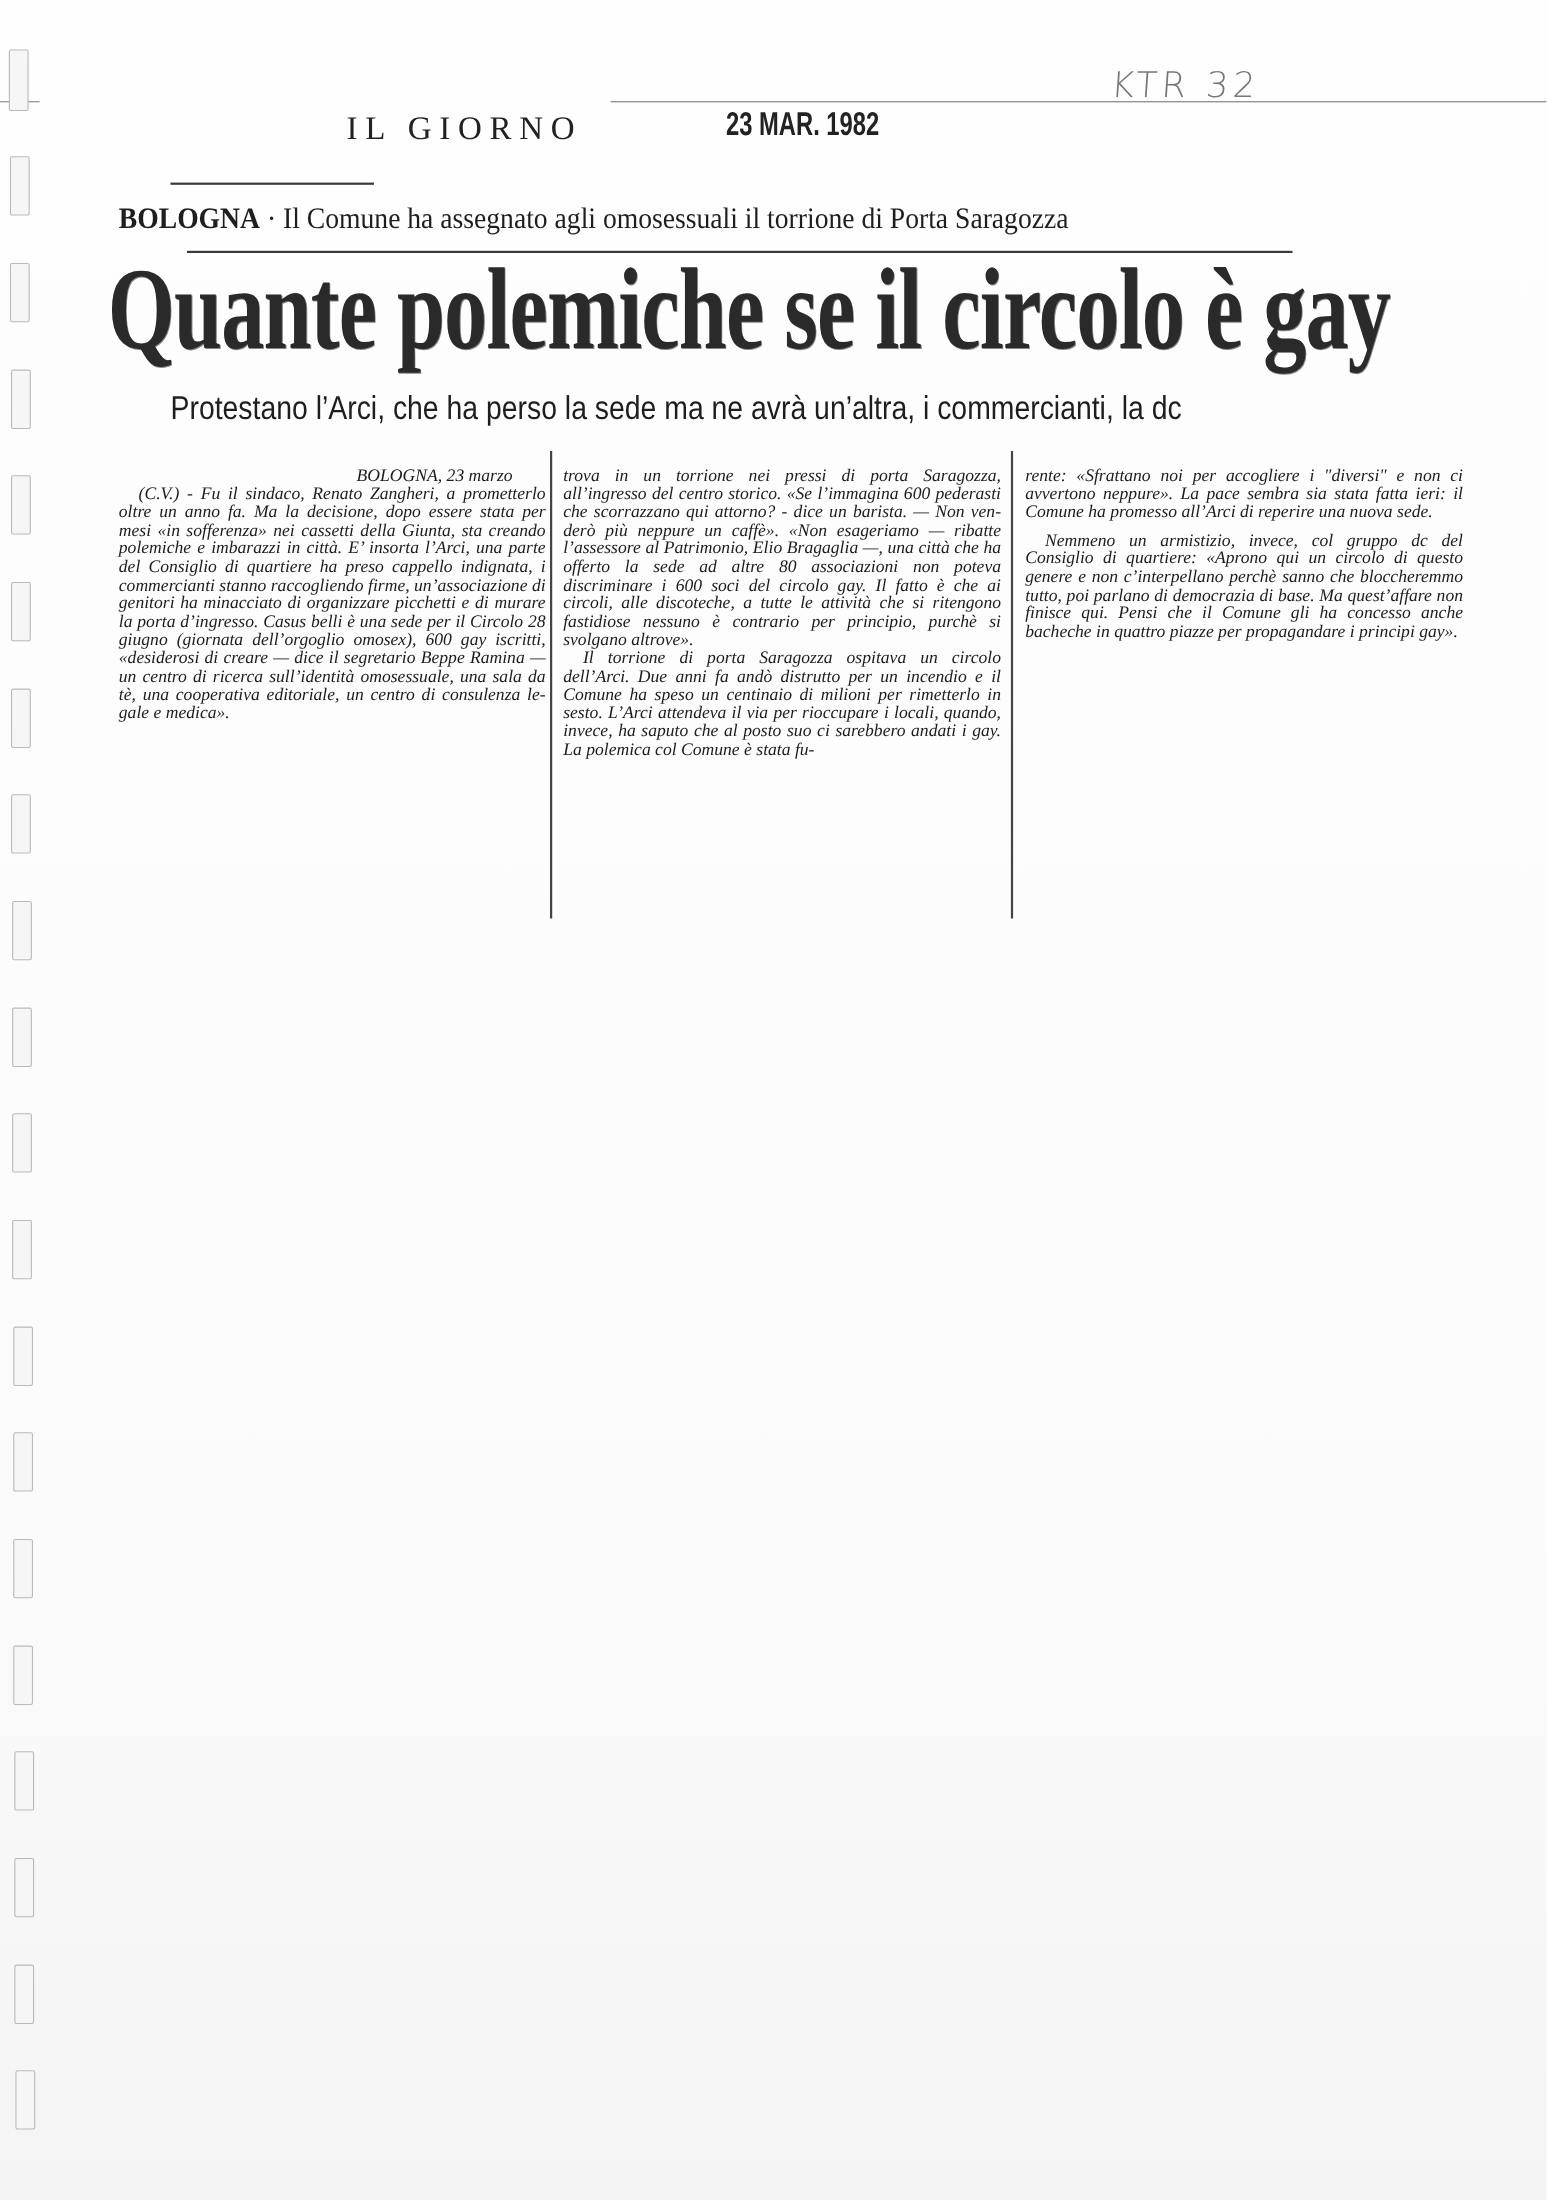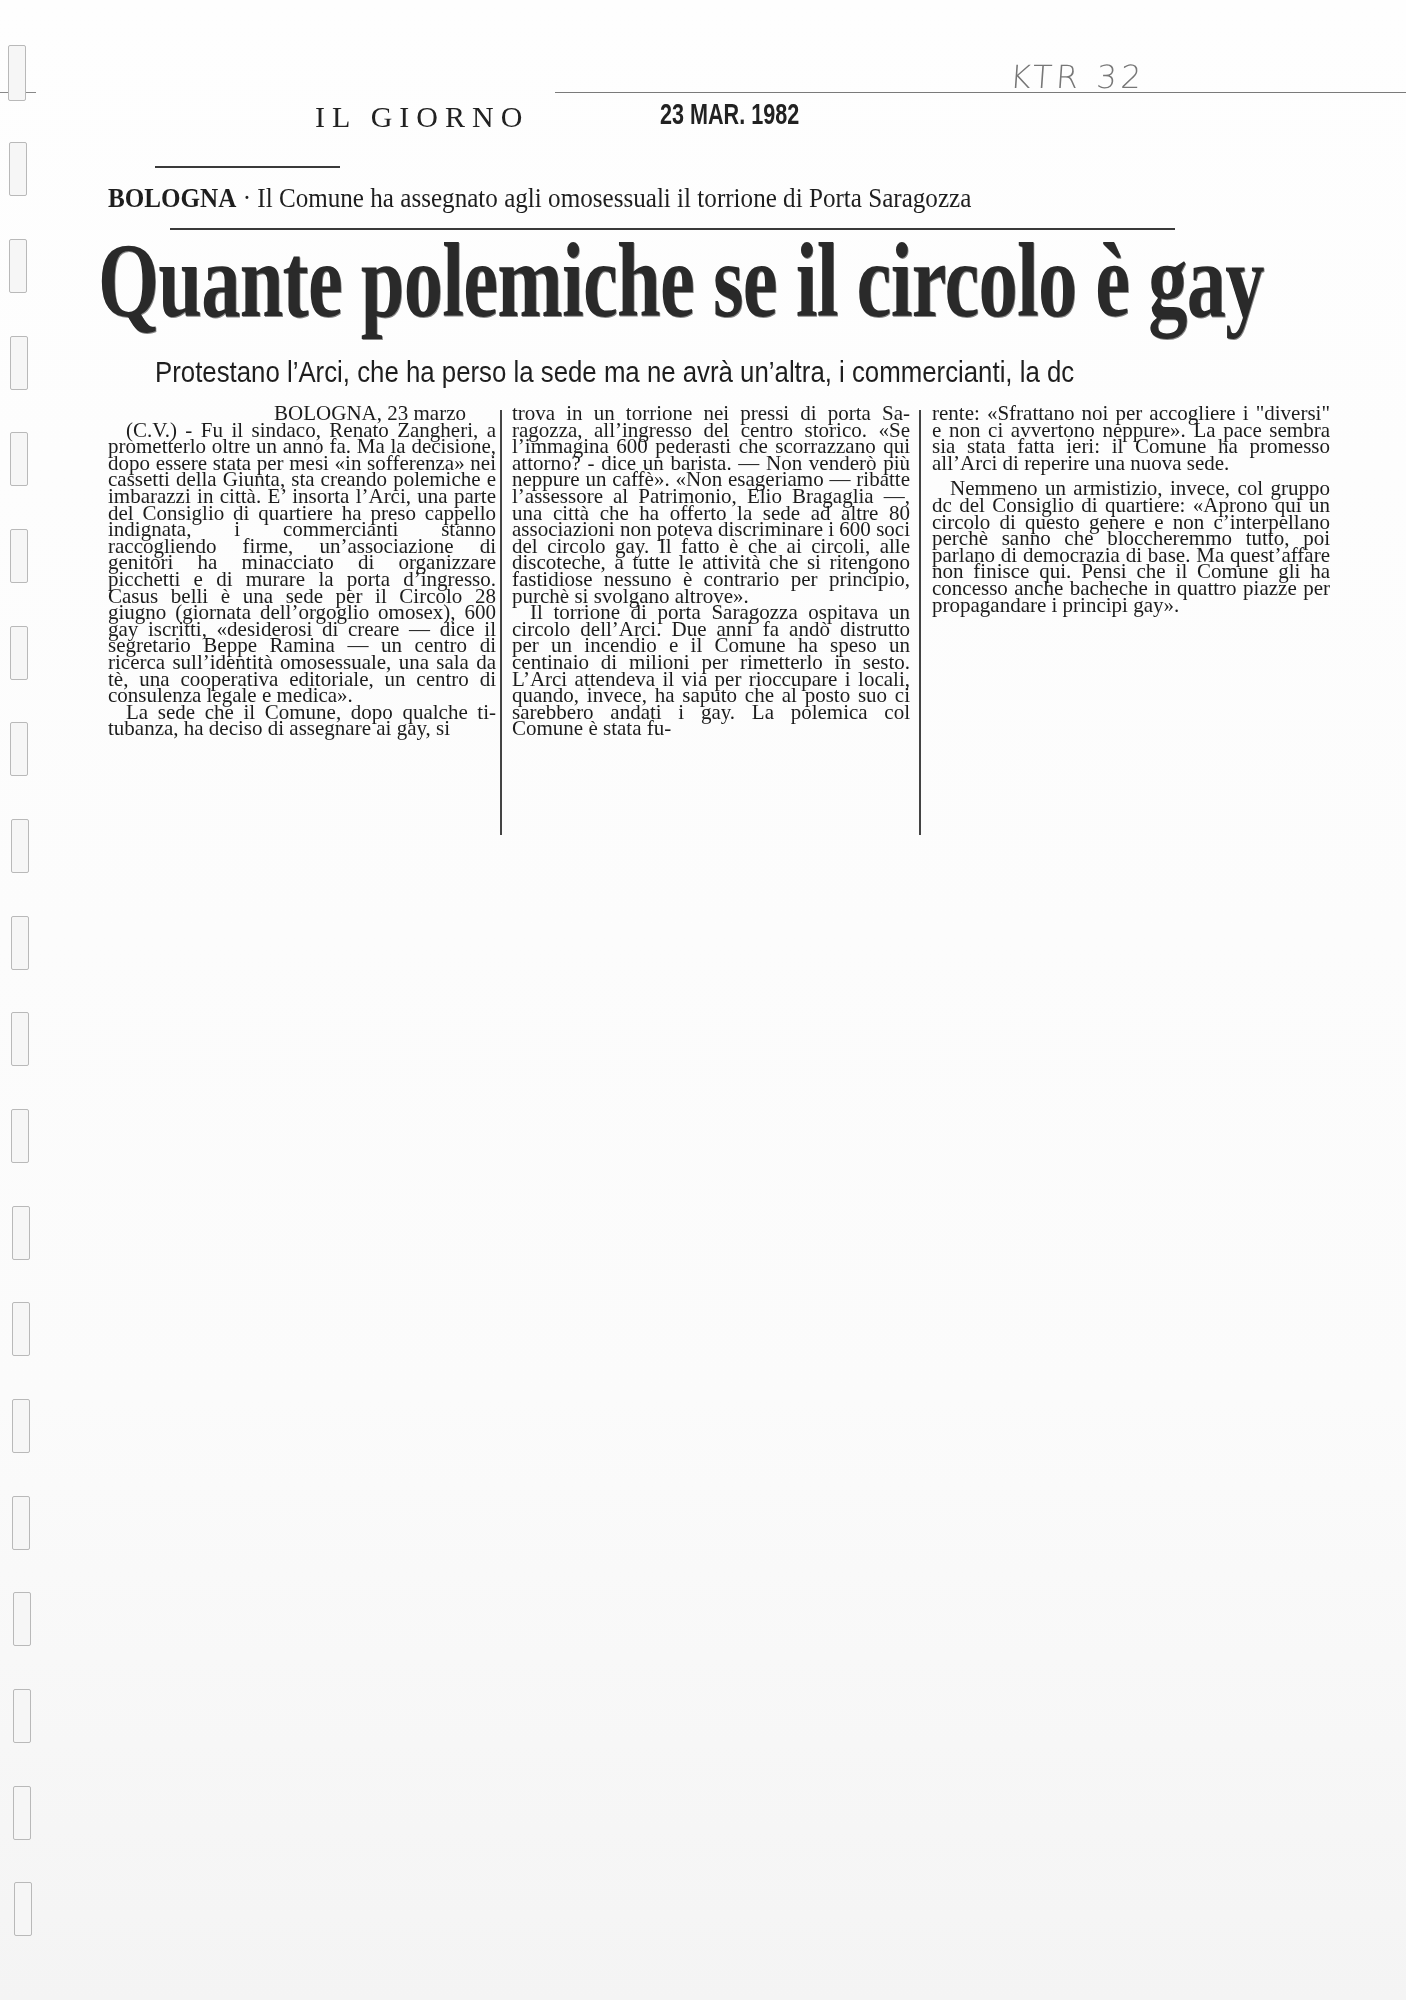--- a/index.html
+++ b/index.html
@@ -44,23 +44,23 @@
     line-height:1; color:#2a2a2a; white-space:nowrap;
     text-shadow: 1px 1px 0 #888;
     transform:scaleX(0.74); transform-origin:left center; letter-spacing:-1px;
   }
   .deck {
     position:absolute; left:155px; top:355px; width:1150px;
     font-family:"Liberation Sans", sans-serif; font-size:30px; color:#1e1e1e; white-space:nowrap;
     transform:scaleX(0.86); transform-origin:left center;
   }
   .col {
-    position:absolute; top:405px;
-    font-family:"Liberation Serif", serif; font-size:21px; line-height:16.6px;
-    text-align:justify; color:#1c1c1c; hyphens:manual;
+    position:absolute; top:425px;
+    font-family:"Liberation Serif", serif; font-size:16px; line-height:16.6px;
+    text-align:justify; color:#1c1c1c; hyphens:manual;font-style:italic;
   }
   .col p { margin:0; text-indent:18px; }
   .col p.noindent { text-indent:0; }
   .col p.gap { margin-top:9px; }
   .dateline { text-align:right; margin:0; padding-right:30px; }
   .col1 { left:108px; width:388px; }
   .col2 { left:512px; width:398px; }
   .col3 { left:932px; width:398px; }
   .col-divider { position:absolute; width:1.5px; background:#444; }
 </style>
@@ -104,21 +104,20 @@
   </div>
   <div class="rule" style="left:170px;top:228px;width:1005px"></div>
 
   <div class="headline">Quante polemiche se il circolo è gay</div>
 
   <div class="deck">Protestano l’Arci, che ha perso la sede ma ne avrà un’altra, i commercianti, la dc</div>
 
   <div class="col col1">
     <p class="dateline">BOLOGNA, 23 marzo</p>
     <p>(C.V.) - Fu il sindaco, Renato Zangheri, a prometterlo oltre un anno fa. Ma la deci­sione, dopo essere stata per mesi «in soffe­renza» nei cassetti della Giunta, sta crean­do polemiche e imbarazzi in città. E’ insorta l’Arci, una parte del Consiglio di quartiere ha preso cappello indignata, i commercianti stanno raccogliendo firme, un’associazione di genitori ha minacciato di organizzare picchetti e di murare la porta d’ingresso. Casus belli è una sede per il Circolo 28 giugno (giornata dell’or­goglio omosex), 600 gay iscritti, «desiderosi di creare — dice il segretario Beppe Rami­na — un centro di ricerca sull’identità omosessuale, una sala da tè, una cooperati­va editoriale, un centro di consulenza le­gale e medica».</p>
-    <p>La sede che il Comune, dopo qualche ti­tubanza, ha deciso di assegnare ai gay, si</p>
   </div>
   <div class="col-divider" style="left:500px;top:410px;height:425px"></div>
 
   <div class="col col2">
     <p class="noindent">trova in un torrione nei pressi di porta Sa­ragozza, all’ingresso del centro storico. «Se l’immagina 600 pederasti che scorrazzano qui attorno? - dice un barista. — Non ven­derò più neppure un caffè». «Non esageria­mo — ribatte l’assessore al Patrimonio, Elio Bragaglia —, una città che ha offerto la sede ad altre 80 associazioni non poteva discriminare i 600 soci del circolo gay. Il fatto è che ai circoli, alle discoteche, a tut­te le attività che si ritengono fastidiose nessuno è contrario per principio, purchè si svolgano altrove».</p>
     <p>Il torrione di porta Saragozza ospitava un circolo dell’Arci. Due anni fa andò di­strutto per un incendio e il Comune ha speso un centinaio di milioni per rimetter­lo in sesto. L’Arci attendeva il via per rioccupare i locali, quando, invece, ha sa­puto che al posto suo ci sarebbero andati i gay. La polemica col Comune è stata fu-</p>
   </div>
   <div class="col-divider" style="left:919px;top:410px;height:425px"></div>
 
   <div class="col col3">

